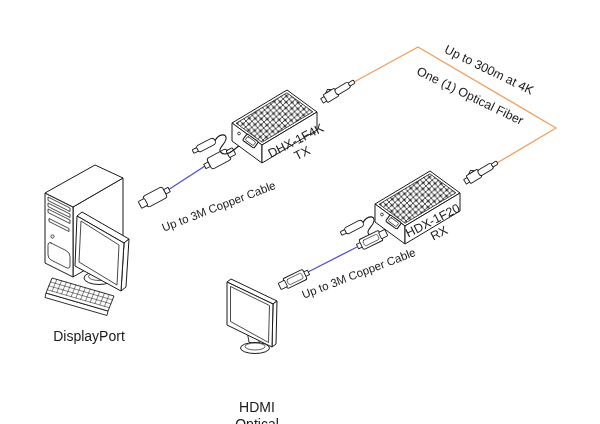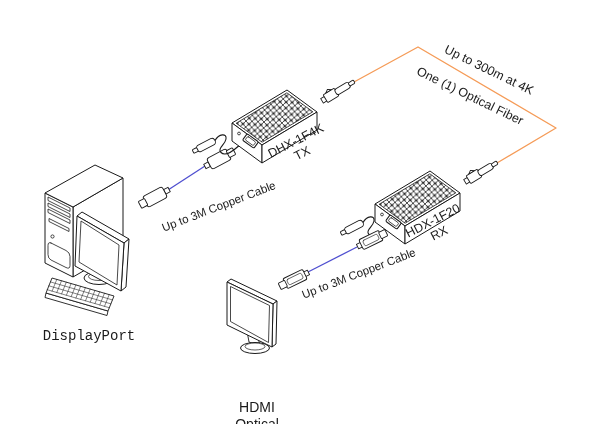--- a/index.html
+++ b/index.html
@@ -148,21 +148,21 @@
       <polygon class="sf" stroke-width="0.9" points="247,331 258,336 260,347 249,342"></polygon>
       <ellipse class="sf" cx="255" cy="348" rx="14.5" ry="5.5"></ellipse>
       <ellipse class="sf" stroke-width="0.7" cx="255" cy="346.5" rx="10" ry="3.5"></ellipse>
       <polygon class="sf" points="227,282 231,279 277,301 273,304"></polygon>
       <polygon class="sf" points="273,304 277,301 276,344 272,347"></polygon>
       <polygon class="sf" points="227,282 273,304 272,347 227,325"></polygon>
       <polygon class="sf" stroke-width="0.8" points="230.5,286.5 269.5,305.5 268.5,342.5 230.5,321.5"></polygon>
     </g>
   </svg>
 
-  <div class="lbl f14" style="left:89px;top:336px;font-family:Liberation Mono, monospace;">
+  <div class="lbl f14" style="left:89px;top:336px;">
     <span>DisplayPort</span>
   </div>
 
   <div class="lbl f12 rot-dev" style="left:299px;top:147px;">
     <span>DHX-1F4K</span>
     <span class="ln2">TX</span>
   </div>
 
   <div class="lbl f11 rot-cop" style="left:219px;top:207px;">Up to 3M Copper Cable</div>
 

